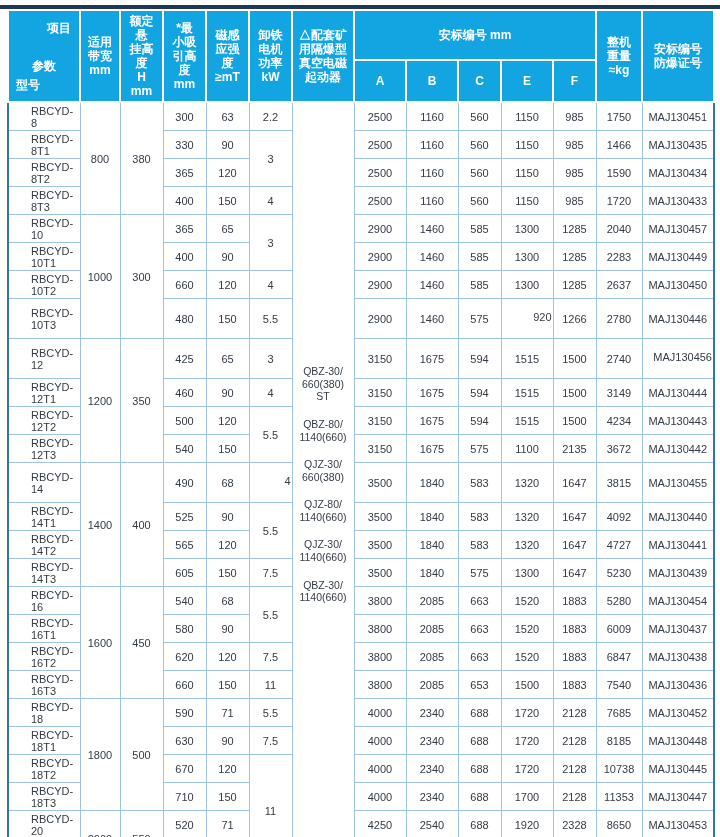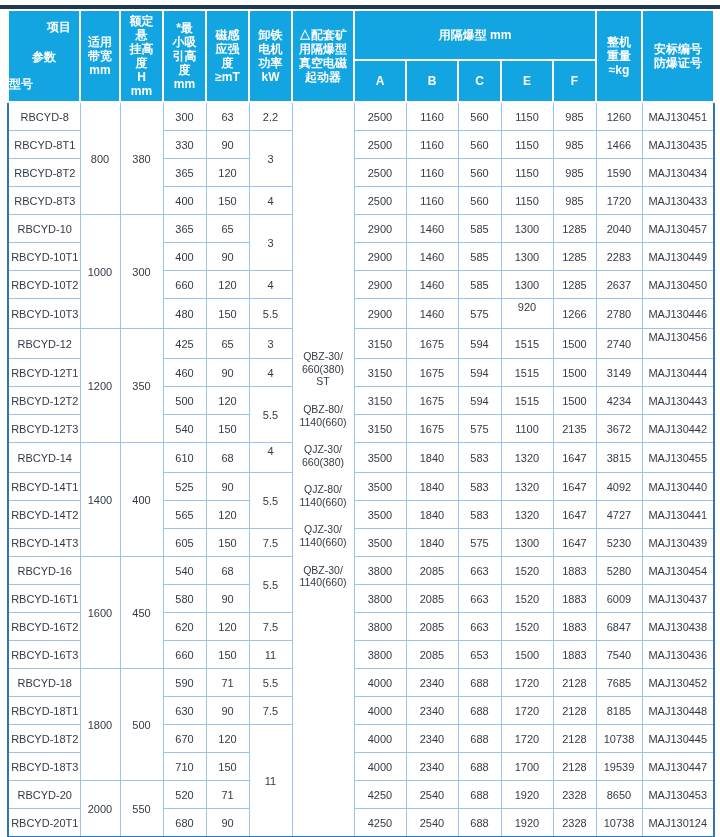--- a/index.html
+++ b/index.html
@@ -22,33 +22,33 @@
   col.c-c{width:43px}col.c-e{width:52px}col.c-f{width:43px}
   col.c-wt{width:46px}col.c-cert{width:72px}
   th{
     background:#13A5E1;color:#ffffff;font-weight:bold;font-size:12px;
     border:2px solid #ffffff;padding:1px 0;
     white-space:pre-line;line-height:1.18;
     text-align:center;vertical-align:middle;
   }
   thead tr.group-row th{height:46px;}
   thead tr.sub-row th{height:38px;}
-  th.model-h{position:relative;font-family:Liberation Mono, monospace;}
+  th.model-h{position:relative;}
   th.model-h .h-item{position:absolute;top:10px;right:8px;}
-  th.model-h .h-param{position:absolute;top:40px;left:50%;transform:translateX(-50%);}
-  th.model-h .h-model{position:absolute;bottom:9px;left:0;}
+  th.model-h .h-param{position:absolute;top:48px;left:50%;transform:translateX(-50%);}
+  th.model-h .h-model{position:absolute;bottom:9px;left:7px;}
   td{
     border:1px solid #9DC3E6;
     font-size:11px;color:#333B46;
     text-align:center;vertical-align:middle;
     height:27px;padding:0 1px;
     background:#ffffff;
   }
-  td.model{text-align:center;padding-left:2px;}
-  td.top{vertical-align:top;padding-top:2px;}
+  td.model{text-align:left;padding-left:22px;}
+  td.top{vertical-align:top;padding-top:12px;text-align:right;}
   td.starter{white-space:pre-line;font-size:10.5px;line-height:1.2;}
   td.starter div{margin:15px 0;}
 </style>
 </head>
 <body>
 
 <div class="top-rule"></div>
 
 <table>
   <colgroup>
@@ -93,21 +93,21 @@
 度
 ≥mT</th>
       <th rowspan="2">卸铁
 电机
 功率
 kW</th>
       <th rowspan="2">△配套矿
 用隔爆型
 真空电磁
 起动器</th>
-      <th colspan="5">用隔爆型  mm</th>
+      <th colspan="5">安标编号  mm</th>
       <th rowspan="2">整机
 重量
 ≈kg</th>
       <th rowspan="2">安标编号
 防爆证号</th>
     </tr>
     <tr class="sub-row">
       <th>A</th>
       <th>B</th>
       <th>C</th>
@@ -129,21 +129,21 @@
 1140(660)</div><div>QJZ-30/
 660(380)</div><div>QJZ-80/
 1140(660)</div><div>QJZ-30/
 1140(660)</div><div>QBZ-30/
 1140(660)</div></td>
         <td>2500</td>
         <td>1160</td>
         <td>560</td>
         <td>1150</td>
         <td>985</td>
-        <td>1260</td>
+        <td>1750</td>
         <td>MAJ130451</td>
       </tr>
       <tr>
         <td class="model">RBCYD-8T1</td>
         <td>330</td>
         <td>90</td>
         <td rowspan="2">3</td>
         <td>2500</td>
         <td>1160</td>
         <td>560</td>
@@ -280,21 +280,21 @@
         <td>575</td>
         <td>1100</td>
         <td>2135</td>
         <td>3672</td>
         <td>MAJ130442</td>
       </tr>
       <tr>
         <td class="model">RBCYD-14</td>
         <td rowspan="4">1400</td>
         <td rowspan="4">400</td>
-        <td>610</td>
+        <td>490</td>
         <td>68</td>
         <td rowspan="1" class="top">4</td>
         <td>3500</td>
         <td>1840</td>
         <td>583</td>
         <td>1320</td>
         <td>1647</td>
         <td>3815</td>
         <td>MAJ130455</td>
       </tr>
@@ -432,21 +432,21 @@
       </tr>
       <tr>
         <td class="model">RBCYD-18T3</td>
         <td>710</td>
         <td>150</td>
         <td>4000</td>
         <td>2340</td>
         <td>688</td>
         <td>1700</td>
         <td>2128</td>
-        <td>19539</td>
+        <td>11353</td>
         <td>MAJ130447</td>
       </tr>
       <tr>
         <td class="model">RBCYD-20</td>
         <td rowspan="2">2000</td>
         <td rowspan="2">550</td>
         <td>520</td>
         <td>71</td>
         <td>4250</td>
         <td>2540</td>

